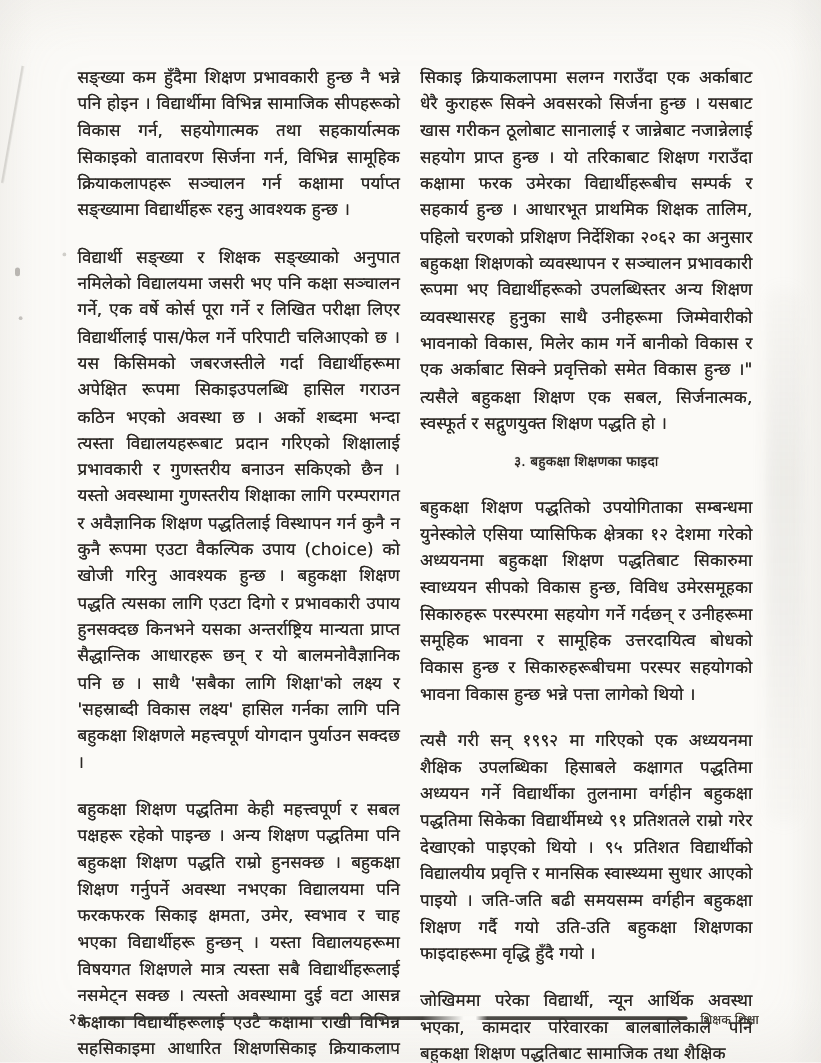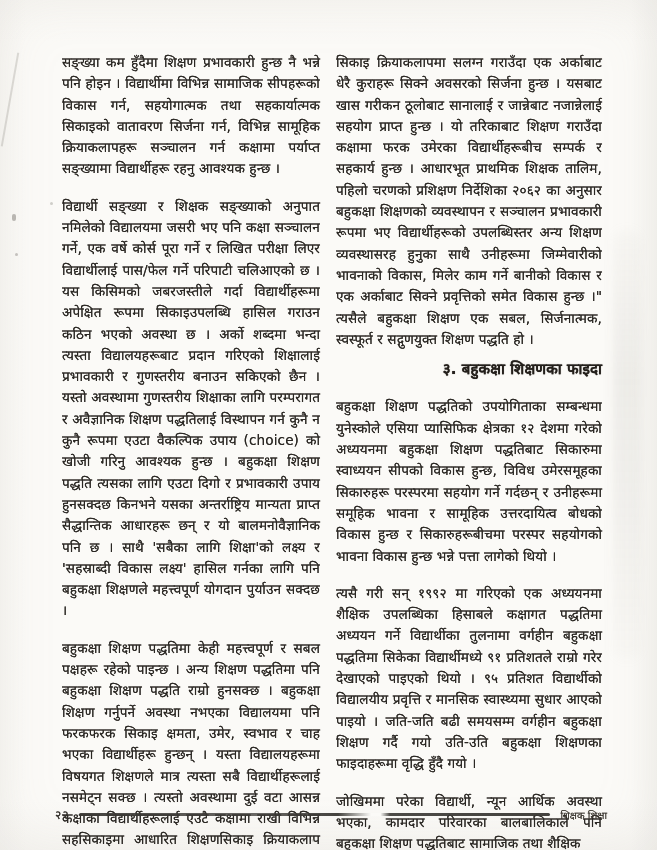--- a/index.html
+++ b/index.html
@@ -32,24 +32,24 @@
     text-align: justify;
     letter-spacing: 0.1px;
     text-shadow: 0 0 0.5px rgba(42,39,35,0.85);
   }
   .col-left  { left: 62px;  width: 258px; }
   .col-right { left: 336px; width: 266px; }
   .col p {
     margin: 16px 0 9px 0;
   }
   .section-heading {
-    font-size: 15px;
-    font-weight: bold;
+    font-size: 11px;
+    font-weight: normal;
     margin: 3px 0 8px 0;
-    text-align: right;
+    text-align: center;
     color: #231f1b;
     text-shadow: 0 0 0.7px rgba(35,31,27,0.9);
   }
   .footer {
     position: absolute;
     left: 55px;
     right: 50px;
     top: 806px;
     display: flex;
     align-items: center;

